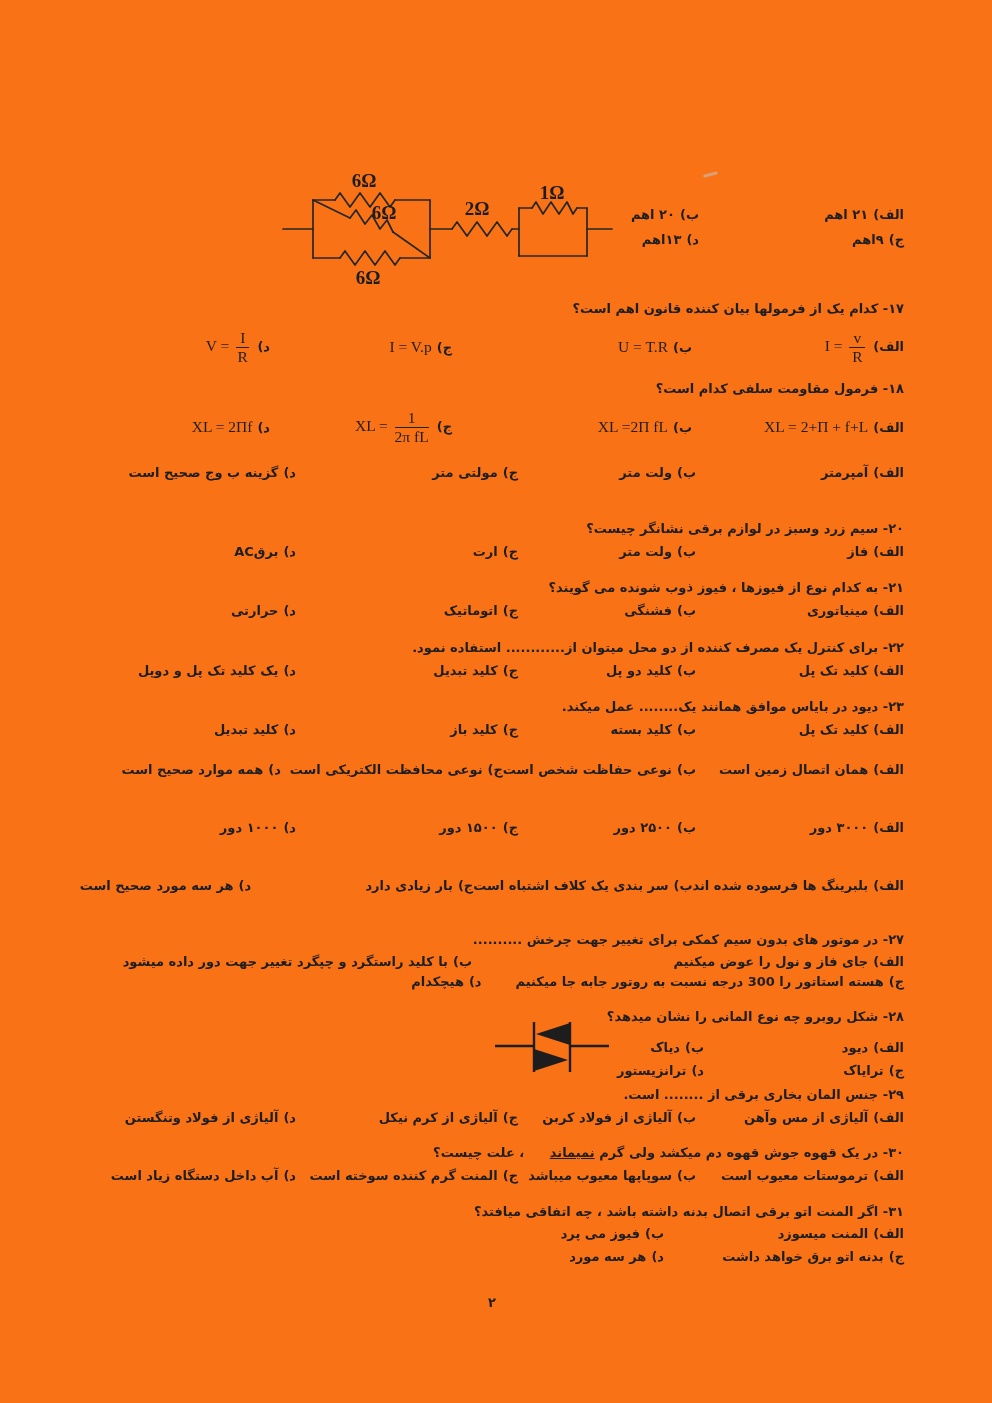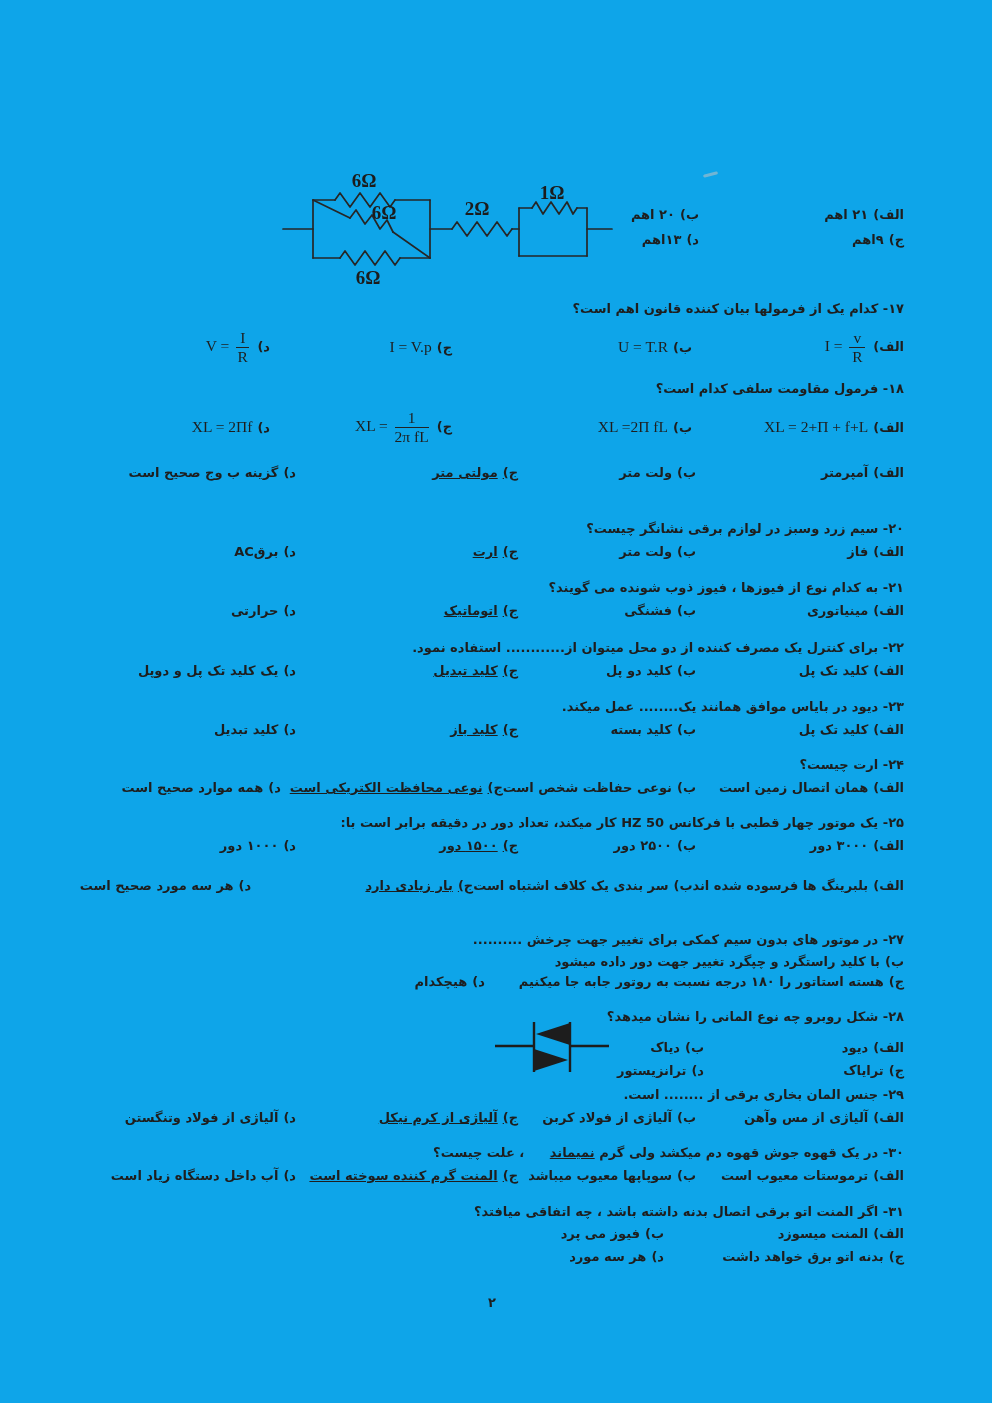--- a/index.html
+++ b/index.html
@@ -1,27 +1,27 @@
 <!DOCTYPE html>
 <html lang="fa"><head>
 <meta charset="utf-8">
 <style>
   html,body{margin:0;padding:0;background:#ffffff;}
-  .page{position:relative;width:992px;height:1403px;margin:0 auto;background:#0ea5e9;
+  .page{position:relative;width:992px;height:1403px;margin:0 auto;background:#f97316;
         font-family:"DejaVu Sans",sans-serif;direction:rtl;color:#1e1e1e;overflow:hidden;}
   .q{position:absolute;right:88px;left:55px;font-size:13px;font-weight:700;line-height:18px;}
   .qh{white-space:nowrap;}
   .u{text-decoration:underline;margin-left:21px;}
   .opts{display:flex;margin-top:5px;white-space:nowrap;}
   .cell{flex:0 0 auto;}
   .ol{margin-left:5px;}
   
   .Lrow4 .c1{min-width:208px;}
   .Lrow4 .c2{min-width:178px;}
-  .Lrow4 .c3{min-width:222px;text-decoration:underline;}
+  .Lrow4 .c3{min-width:222px;}
   
   .Lformula .opts{margin-top:11px;align-items:center;}
   .Lformula .c1{min-width:212px;}
   .Lformula .c2{min-width:240px;}
   .Lformula .c3{min-width:182px;}
   .fm{font-family:"Liberation Serif",serif;font-weight:400;font-size:15.5px;direction:ltr;unicode-bidi:embed;}
   .frac{display:inline-block;text-align:center;vertical-align:middle;margin:0 3px;}
   .num{display:block;border-bottom:1.3px solid #222;padding:0 4px;line-height:1.15;}
   .den{display:block;line-height:1.15;}
   
@@ -161,52 +161,51 @@
       <div class="q q23 Lrow4" style="top: 698px;">
         <div class="qh">۲۳- دیود در بایاس موافق همانند یک........ عمل میکند.</div>
         <div class="opts row">
           <div class="cell c1"><span class="ol">الف)</span><span class="ot">کلید تک پل</span></div>
           <div class="cell c2"><span class="ol">ب)</span><span class="ot">کلید بسته</span></div>
           <div class="cell c3"><span class="ol">ج)</span><span class="ot">کلید باز</span></div>
           <div class="cell c4"><span class="ol">د)</span><span class="ot">کلید تبدیل</span></div>
         </div>
       </div>
       <div class="q q24 Lrow4" style="top: 756px;">
-        <div class="qh">۲۴- ارت چیست؟</div>
         <div class="opts row">
           <div class="cell c1"><span class="ol">الف)</span><span class="ot">همان اتصال زمین است</span></div>
           <div class="cell c2"><span class="ol">ب)</span><span class="ot">نوعی حفاظت شخص است</span></div>
           <div class="cell c3"><span class="ol">ج)</span><span class="ot">نوعی محافظت الکتریکی است</span></div>
           <div class="cell c4"><span class="ol">د)</span><span class="ot">همه موارد صحیح است</span></div>
         </div>
       </div>
       <div class="q q25 Lrow4" style="top: 814px;">
-        <div class="qh">۲۵- یک موتور چهار قطبی با فرکانس 50 HZ کار میکند، تعداد دور در دقیقه برابر است با:</div>
         <div class="opts row">
           <div class="cell c1"><span class="ol">الف)</span><span class="ot">۳۰۰۰ دور</span></div>
           <div class="cell c2"><span class="ol">ب)</span><span class="ot">۲۵۰۰ دور</span></div>
           <div class="cell c3"><span class="ol">ج)</span><span class="ot">۱۵۰۰ دور</span></div>
           <div class="cell c4"><span class="ol">د)</span><span class="ot">۱۰۰۰ دور</span></div>
         </div>
       </div>
       <div class="q q26 Lrow4" style="top: 872px;">
         <div class="opts row">
           <div class="cell c1"><span class="ol">الف)</span><span class="ot">بلبرینگ ها فرسوده شده اند</span></div>
           <div class="cell c2"><span class="ol">ب)</span><span class="ot">سر بندی یک کلاف اشتباه است</span></div>
           <div class="cell c3"><span class="ol">ج)</span><span class="ot">بار زیادی دارد</span></div>
           <div class="cell c4"><span class="ol">د)</span><span class="ot">هر سه مورد صحیح است</span></div>
         </div>
       </div>
       <div class="q q27 Lgrid" style="top: 931px;">
         <div class="qh">۲۷- در موتور های بدون سیم کمکی برای تغییر جهت چرخش ..........</div>
         <div class="opts row r1">
+          <div class="cell c1"><span class="ol">الف)</span><span class="ot">جای فاز و نول را عوض میکنیم</span></div>
           <div class="cell c2"><span class="ol">ب)</span><span class="ot">با کلید راستگرد و چپگرد تغییر جهت دور داده میشود</span></div>
         </div>
         <div class="opts row r2">
-          <div class="cell c1"><span class="ol">ج)</span><span class="ot">هسته استاتور را ۱۸۰ درجه نسبت به روتور جابه جا میکنیم</span></div>
+          <div class="cell c1"><span class="ol">ج)</span><span class="ot">هسته استاتور را 300 درجه نسبت به روتور جابه جا میکنیم</span></div>
           <div class="cell c2"><span class="ol">د)</span><span class="ot">هیچکدام</span></div>
         </div>
       </div>
       <div class="q q28 Lgrid" style="top: 1008px;">
         <div class="qh">۲۸- شکل روبرو چه نوع المانی را نشان میدهد؟</div>
         <div class="opts row r1">
           <div class="cell c1"><span class="ol">الف)</span><span class="ot">دیود</span></div>
           <div class="cell c2"><span class="ol">ب)</span><span class="ot">دیاک</span></div>
         </div>
         <div class="opts row r2">

